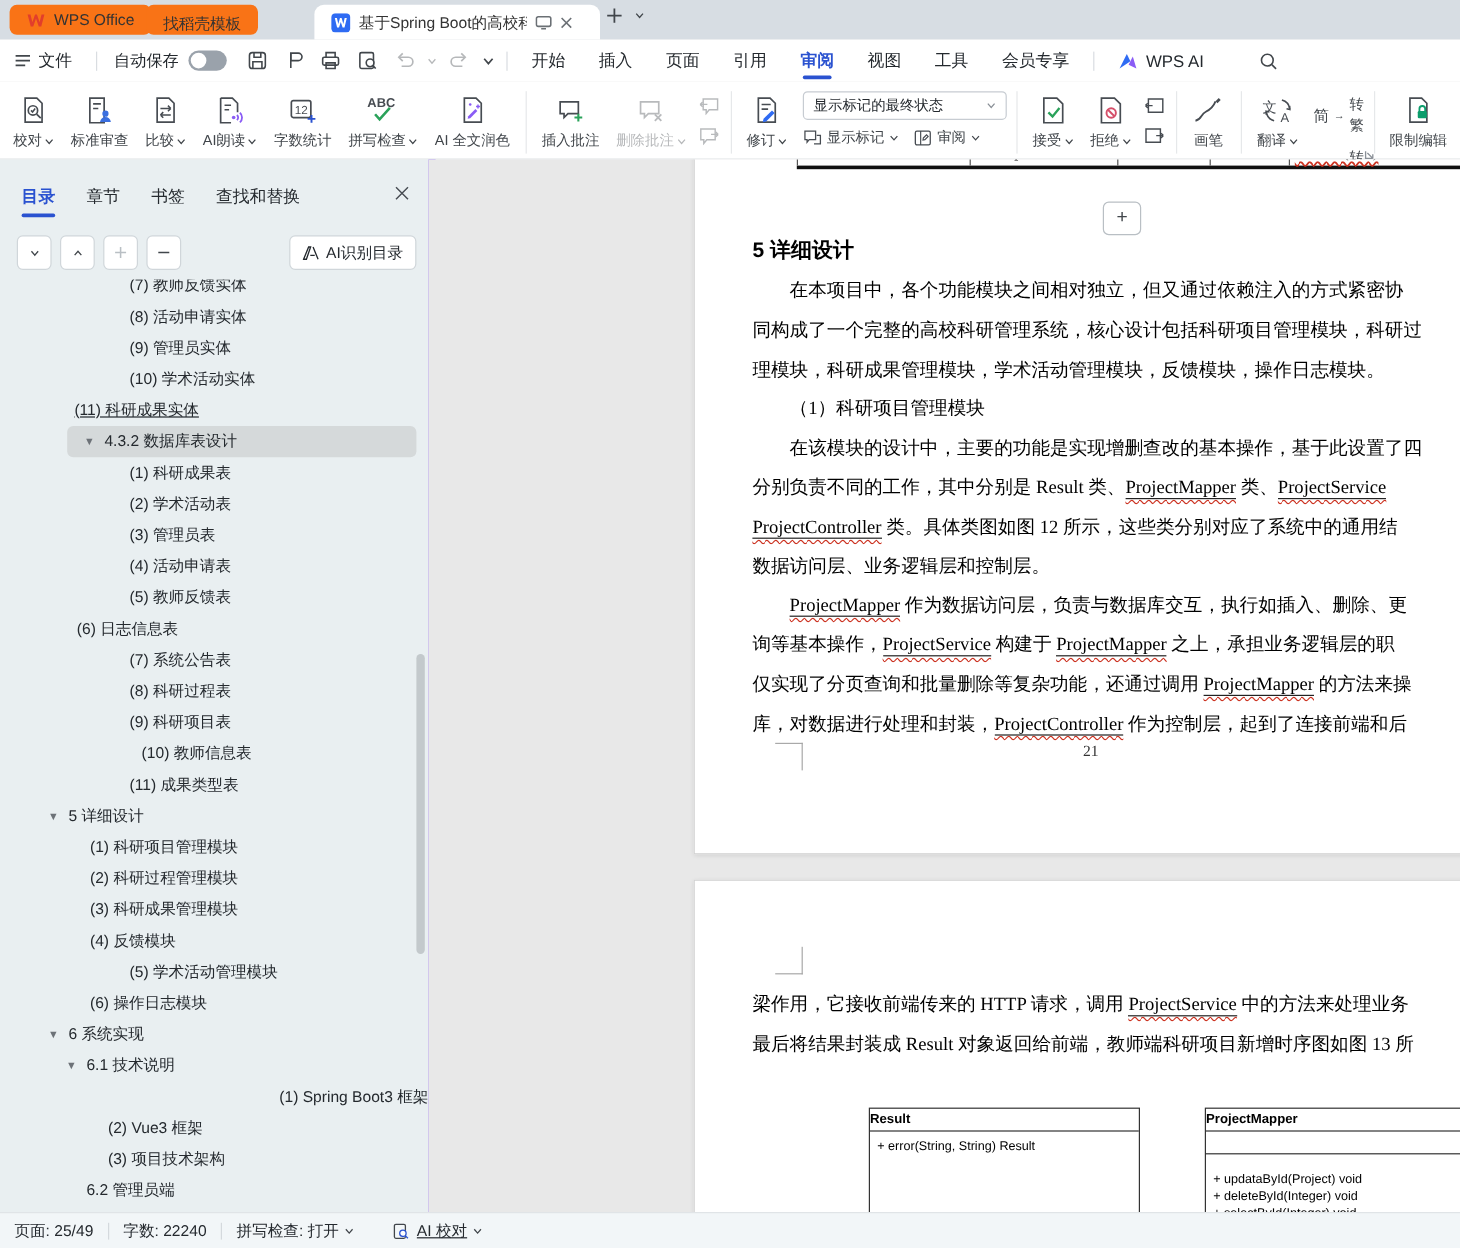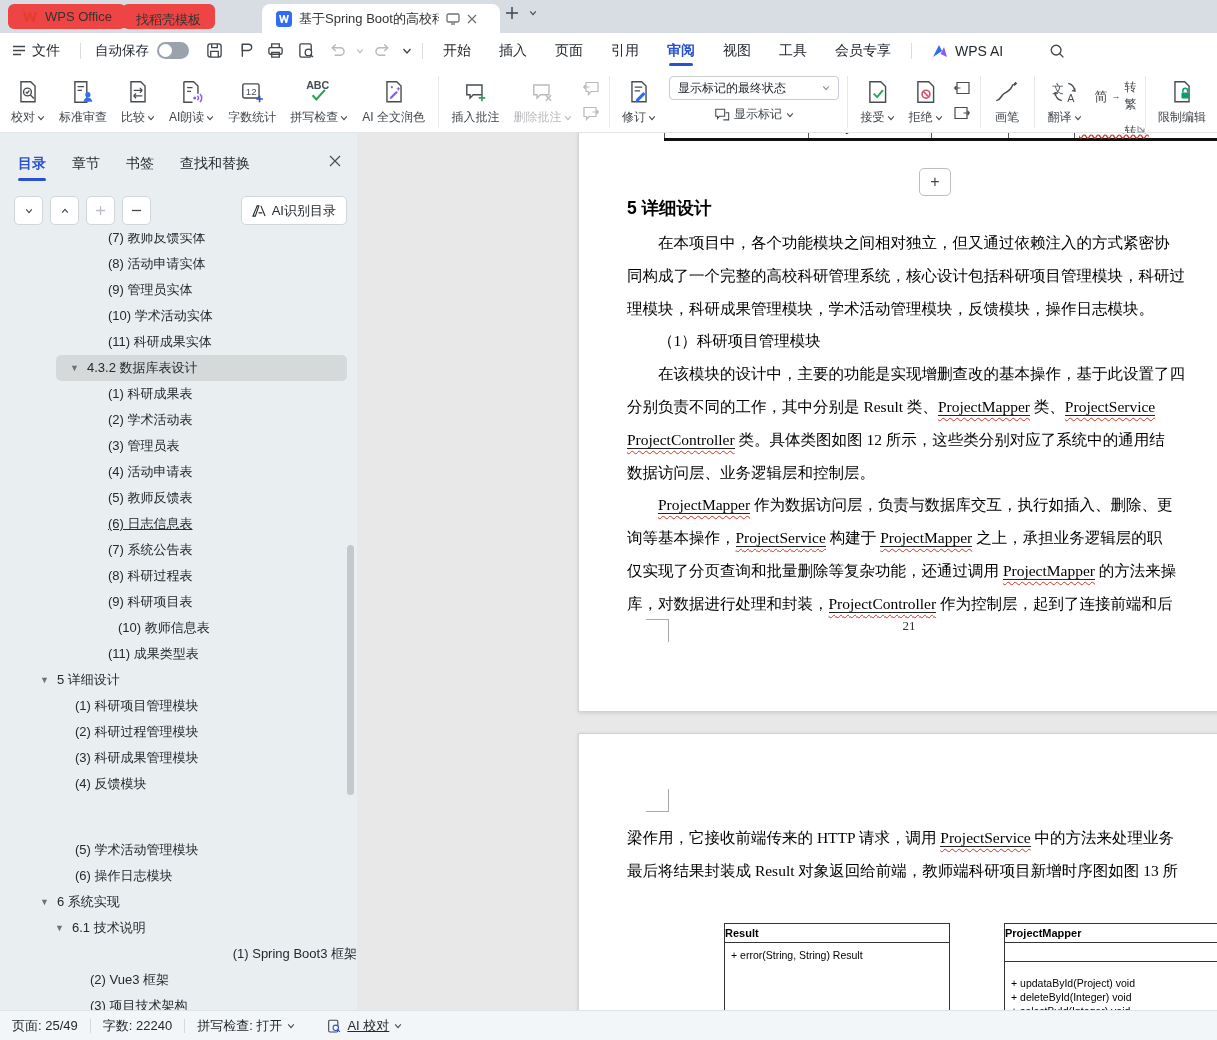--- a/index.html
+++ b/index.html
@@ -3,21 +3,21 @@
 <meta charset="utf-8">
 <style>
   html,body{margin:0;padding:0;}
   body{width:1217px;height:1040px;position:relative;overflow:hidden;
        font-family:"Liberation Sans",sans-serif;background:#e8e8e8;color:#2b2f33;}
   .abs{position:absolute;}
   svg{display:block;}
 
   
   #titlebar{left:0;top:0;width:1217px;height:33px;background:#d7dde3;}
-  .ttab{position:absolute;top:4px;height:25px;border-radius:6px;background:#ef4444;
+  .ttab{position:absolute;top:4px;height:25px;border-radius:6px;background:#f97316;
         display:flex;align-items:center;gap:7px;padding:0 14px;font-size:13px;color:#333;}
   .ttab.active{background:#ffffff;height:29px;border-radius:8px 8px 0 0;}
   .tclose,.tmon{color:#6b7075;}
   .tnew{position:absolute;top:6px;display:flex;align-items:center;gap:10px;color:#41464b;}
 
   
   #menubar{left:0;top:33px;width:1217px;height:35px;background:#ffffff;display:flex;align-items:center;}
   .mitem{font-size:14px;color:#24292e;padding:0 14px;position:relative;height:35px;display:flex;align-items:center;}
   .mitem.active{color:#2a52d0;font-weight:bold;}
   .mitem.active:after{content:"";position:absolute;left:16px;right:16px;bottom:2px;height:3px;background:#2a52d0;border-radius:2px;}
@@ -32,21 +32,21 @@
           display:flex;align-items:flex-start;padding-top:8px;box-sizing:border-box;}
   .rgroup{display:flex;align-items:flex-start;gap:4px;padding:0 6px;}
   .rdiv{width:1px;height:52px;background:#e6e8ea;margin:0 2px;}
   .rbtn{display:flex;flex-direction:column;align-items:center;gap:4px;padding:2px 5px;border-radius:4px;}
   .rbtn .ric{height:27px;display:flex;align-items:flex-end;}
   .rlb{font-size:12px;color:#41464b;display:flex;align-items:center;gap:2px;white-space:nowrap;}
   .chev{width:8px;height:8px;}
   .rcol{display:flex;flex-direction:column;gap:6px;margin-left:4px;}
   .rsel{width:152px;height:22px;border:1px solid #c7ccd2;border-radius:4px;display:flex;align-items:center;
         justify-content:space-between;padding:0 8px;font-size:12px;color:#24292e;background:#fff;}
-  .rsmallrow{display:flex;gap:12px;align-items:center;flex-direction:column;}
+  .rsmallrow{display:flex;gap:12px;}
   .rsmall{display:flex;align-items:center;gap:4px;font-size:12px;color:#41464b;}
   .navcol{display:flex;flex-direction:column;gap:5px;margin-top:2px;}
   .navbtn{width:20px;height:20px;display:flex;align-items:center;justify-content:center;}
   .launch{position:absolute;left:1136px;top:126px;color:#8a9097;}
   .hanzi-ic{font-size:13px;color:#41464b;line-height:1;}
 
   
   #sidebar{left:0;top:133px;width:357px;height:877px;background:#e9eff1;border-right:6px solid #8b5cf6;
            overflow:hidden;}
   .stabs{position:absolute;left:18px;top:22px;display:flex;gap:26px;font-size:14px;color:#24292e;}
@@ -595,21 +595,21 @@
         <span class="toc-label">(8) 活动申请实体</span>
       </div>
         <div class="toc-item" style="padding-left: 108px;">
 
         <span class="toc-label">(9) 管理员实体</span>
       </div>
         <div class="toc-item" style="padding-left: 108px;">
 
         <span class="toc-label">(10) 学术活动实体</span>
       </div>
-        <div class="toc-item" style="padding-left: 108px;">
+        <div class="toc-item" style="padding-left: 62px; text-decoration: underline;">
 
         <span class="toc-label">(11) 科研成果实体</span>
       </div>
         <div class="toc-item selected" style="padding-left: 14px;">
         <span class="toc-marker">▼</span>
         <span class="toc-label">4.3.2 数据库表设计</span>
       </div>
         <div class="toc-item" style="padding-left: 108px;">
 
         <span class="toc-label">(1) 科研成果表</span>
@@ -623,21 +623,21 @@
         <span class="toc-label">(3) 管理员表</span>
       </div>
         <div class="toc-item" style="padding-left: 108px;">
 
         <span class="toc-label">(4) 活动申请表</span>
       </div>
         <div class="toc-item" style="padding-left: 108px;">
 
         <span class="toc-label">(5) 教师反馈表</span>
       </div>
-        <div class="toc-item" style="padding-left: 108px; text-decoration: underline;">
+        <div class="toc-item" style="padding-left: 64px;">
 
         <span class="toc-label">(6) 日志信息表</span>
       </div>
         <div class="toc-item" style="padding-left: 108px;">
 
         <span class="toc-label">(7) 系统公告表</span>
       </div>
         <div class="toc-item" style="padding-left: 108px;">
 
         <span class="toc-label">(8) 科研过程表</span>
@@ -667,21 +667,21 @@
         <span class="toc-label">(2) 科研过程管理模块</span>
       </div>
         <div class="toc-item" style="padding-left: 75px;">
 
         <span class="toc-label">(3) 科研成果管理模块</span>
       </div>
         <div class="toc-item" style="padding-left: 75px;">
 
         <span class="toc-label">(4) 反馈模块</span>
       </div>
-        <div class="toc-item" style="padding-left: 75px; margin-top: 40px;">
+        <div class="toc-item" style="padding-left: 108px;">
 
         <span class="toc-label">(5) 学术活动管理模块</span>
       </div>
         <div class="toc-item" style="padding-left: 75px;">
 
         <span class="toc-label">(6) 操作日志模块</span>
       </div>
         <div class="toc-item" style="padding-left: 40px;">
         <span class="toc-marker">▼</span>
         <span class="toc-label">6 系统实现</span>

